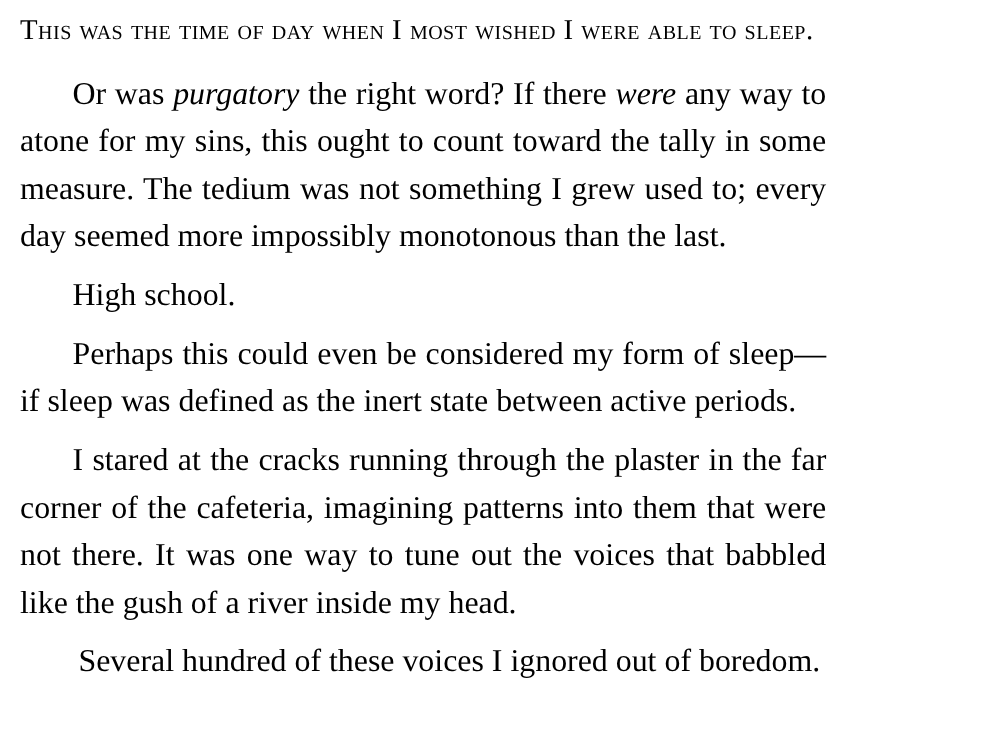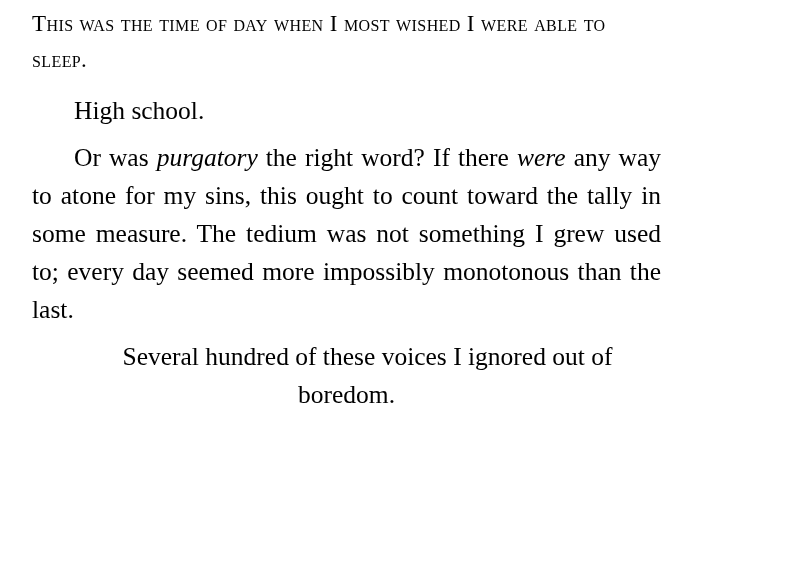--- a/index.html
+++ b/index.html
@@ -11,21 +11,21 @@
     width: 799px;
     height: 585px;
     overflow: hidden;
     font-family: "Liberation Serif", "DejaVu Serif", serif;
     color: #000000;
   }
   .page {
     width: 681px;
     height: 585px;
     box-sizing: border-box;
-    padding: 6px 20px 0 32px;
+    padding: 6px 20px 0 16px;
     position: relative;
   }
   .para {
     font-size: 25.5px;
     line-height: 38px;
     text-align: justify;
     text-justify: inter-word;
     margin: 0 0 9px 0;
     hyphens: none;
   }
@@ -48,23 +48,25 @@
     text-align: center;
   }
 </style>
 </head>
 <body>
 
 <div class="page">
 
   <p class="para smallcaps">This was the time of day when I most wished I were able to sleep.</p>
 
-  <p class="para indent">High school.</p>
-
   <p class="para indent">
     <span>Or was </span><em>purgatory</em><span> the right word? If there </span><em>were</em><span> any way to atone for my sins, this ought to count toward the tally in some measure. The tedium was not something I grew used to; every day seemed more impossibly monotonous than the last.</span>
   </p>
 
+  <p class="para indent">High school.</p>
 
+  <p class="para indent">Perhaps this could even be considered my form of sleep—if sleep was defined as the inert state between active periods.</p>
+
+  <p class="para indent">I stared at the cracks running through the plaster in the far corner of the cafeteria, imagining patterns into them that were not there. It was one way to tune out the voices that babbled like the gush of a river inside my head.</p>
 
   <p class="para indent last-line">Several hundred of these voices I ignored out of boredom.</p>
 
 </div>
 
 </body></html>

